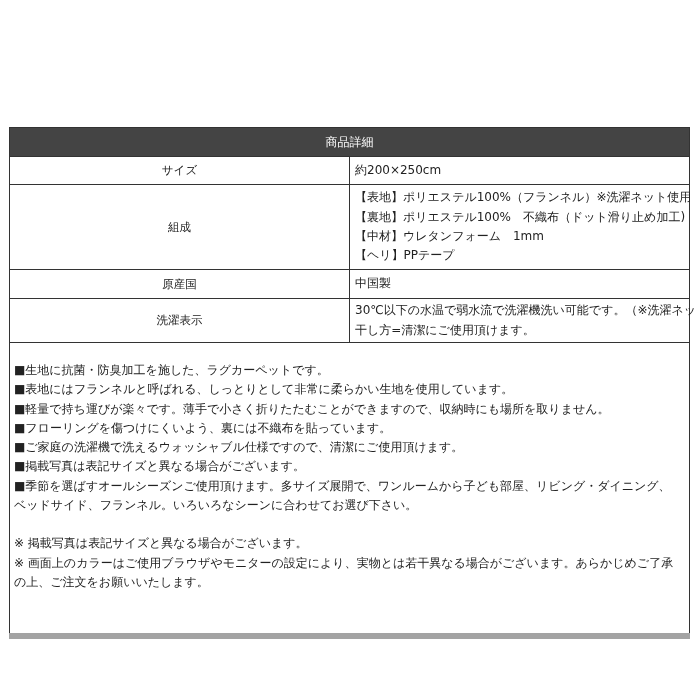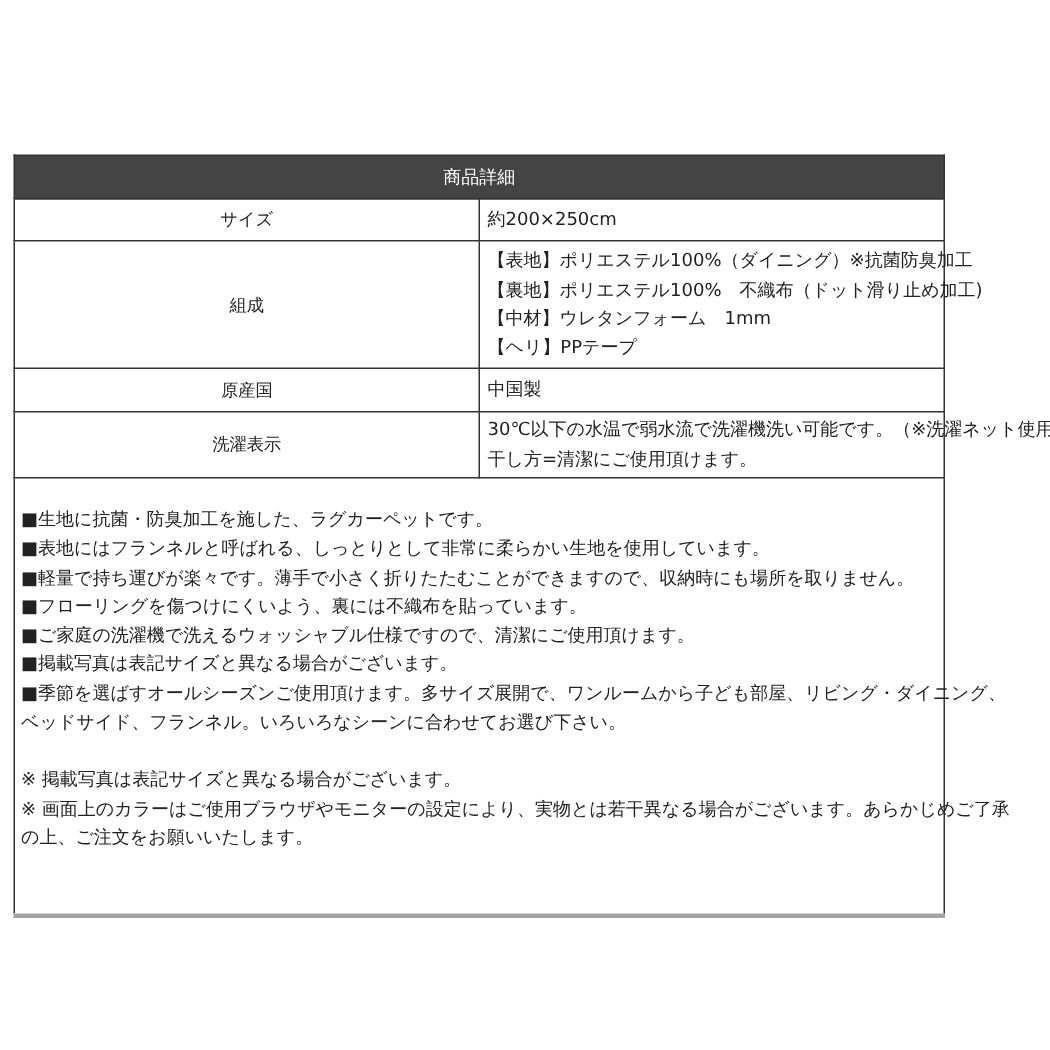--- a/index.html
+++ b/index.html
@@ -1,27 +1,27 @@
 <!DOCTYPE html>
 <html><head>
 <meta charset="utf-8">
 <style>
   html, body { margin:0; padding:0; background:#ffffff; }
   body { width:700px; height:700px; position:relative; overflow:hidden;
          font-family:"DejaVu Sans", sans-serif; color:#222; }
   .wrap { position:absolute; left:9px; top:103px; width:681px; }
-  table { border-collapse:collapse; width:621px; table-layout:fixed; }
+  table { border-collapse:collapse; width:681px; table-layout:fixed;margin-top:24px; }
   td, th { border:1.5px solid #333; font-size:11.5px; line-height:19px; padding:0 5px; font-weight:normal; }
   th.hdr { background:#444444; color:#ffffff; height:28px; text-align:center; font-size:12px; }
   td.lbl { width:155px;text-align:center; }
   tr.r-size td { height:27px; }
   tr.r-comp td { height:84px; }
   tr.r-origin td { height:28px; }
   tr.r-wash td { height:43px; }
-  td.notes { height:272px; vertical-align:top; padding:18px 4px 0 4px; border-bottom:3px solid #a3a3a3; }
+  td.notes { height:272px; vertical-align:top; padding:18px 4px 0 4px; border-bottom:6px solid #a3a3a3; }
   .line { white-space:nowrap; font-size:12px; line-height:19.3px; }
   .gap { height:19px; }
 </style>
 </head>
 <body>
 
 <div class="wrap">
 <table>
   <tbody>
         <tr>
@@ -29,21 +29,21 @@
   </tr>
   <tr class="r-size">
     <td class="lbl">サイズ</td>
     <td>
             <div class="line">約200×250cm</div>
           </td>
   </tr>
   <tr class="r-comp">
     <td class="lbl">組成</td>
     <td>
-      <div class="line">【表地】ポリエステル100%（ダイニング）※抗菌防臭加工</div>
+      <div class="line">【表地】ポリエステル100%（フランネル）※洗濯ネット使用</div>
       <div class="line">【裏地】ポリエステル100%　不織布（ドット滑り止め加工)</div>
       <div class="line">【中材】ウレタンフォーム　1mm</div>
       <div class="line">【ヘリ】PPテープ</div>
     </td>
   </tr>
   <tr class="r-origin">
     <td class="lbl">原産国</td>
     <td>
             <div class="line">中国製</div>
           </td>

